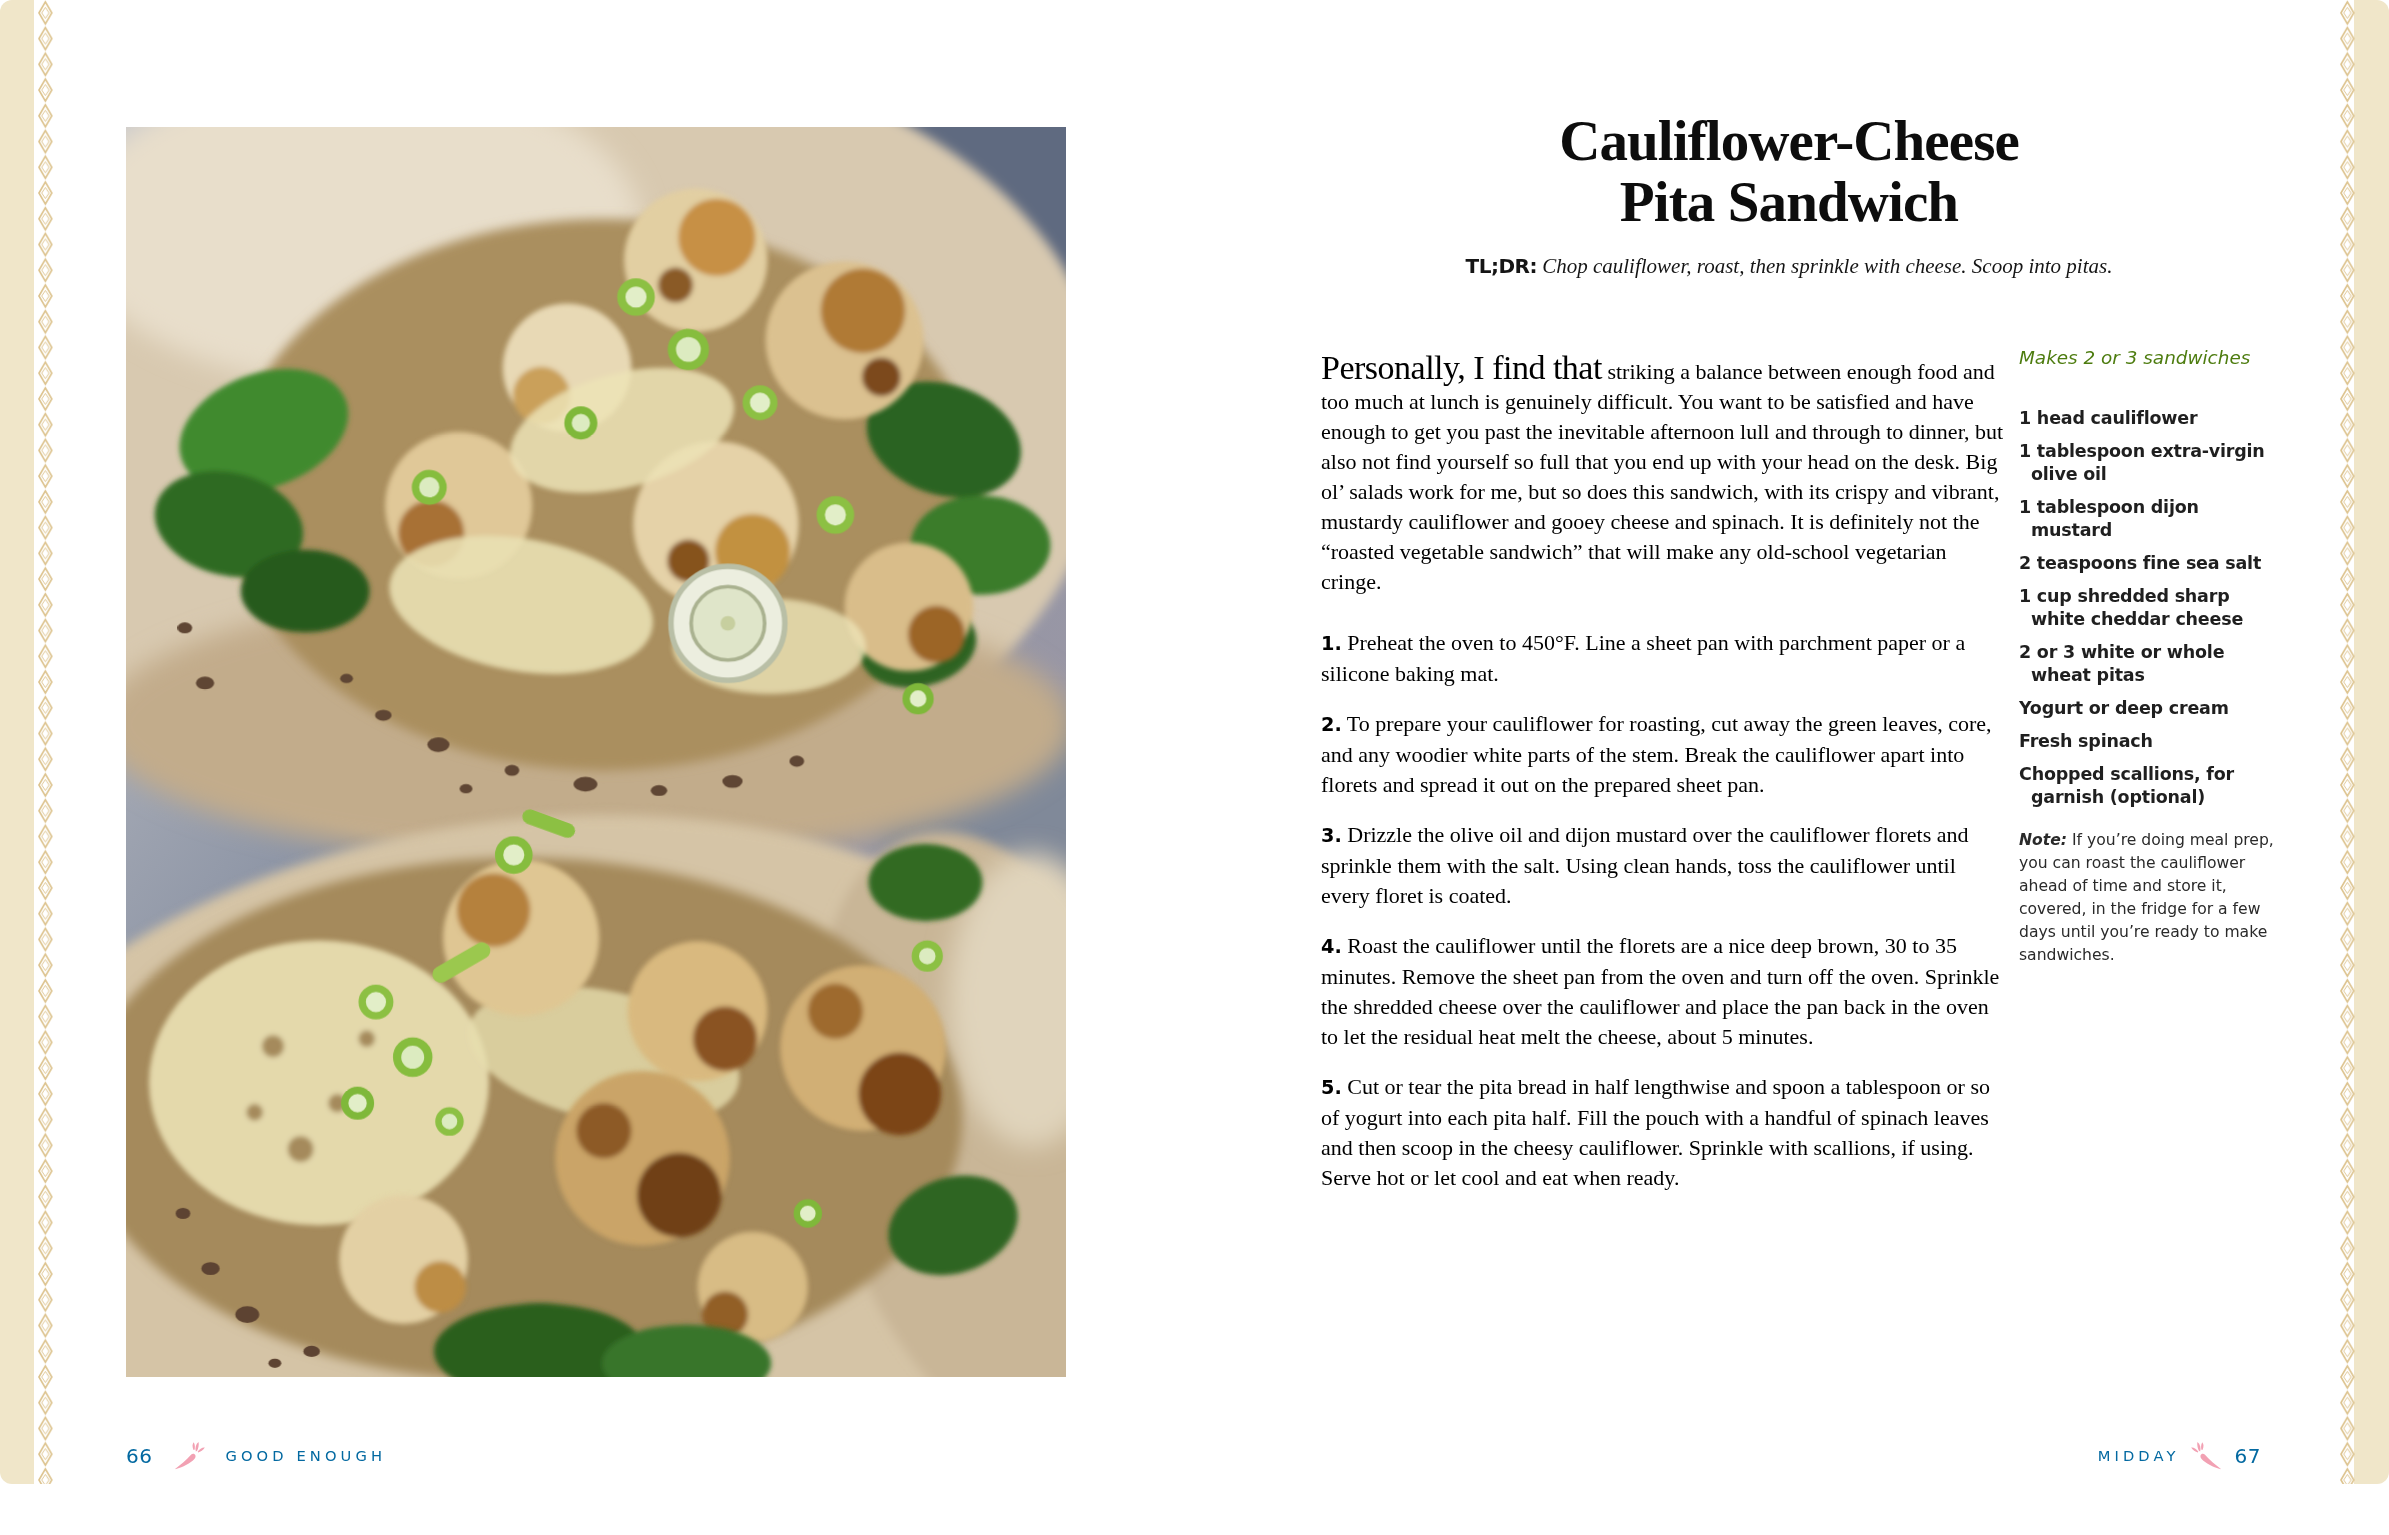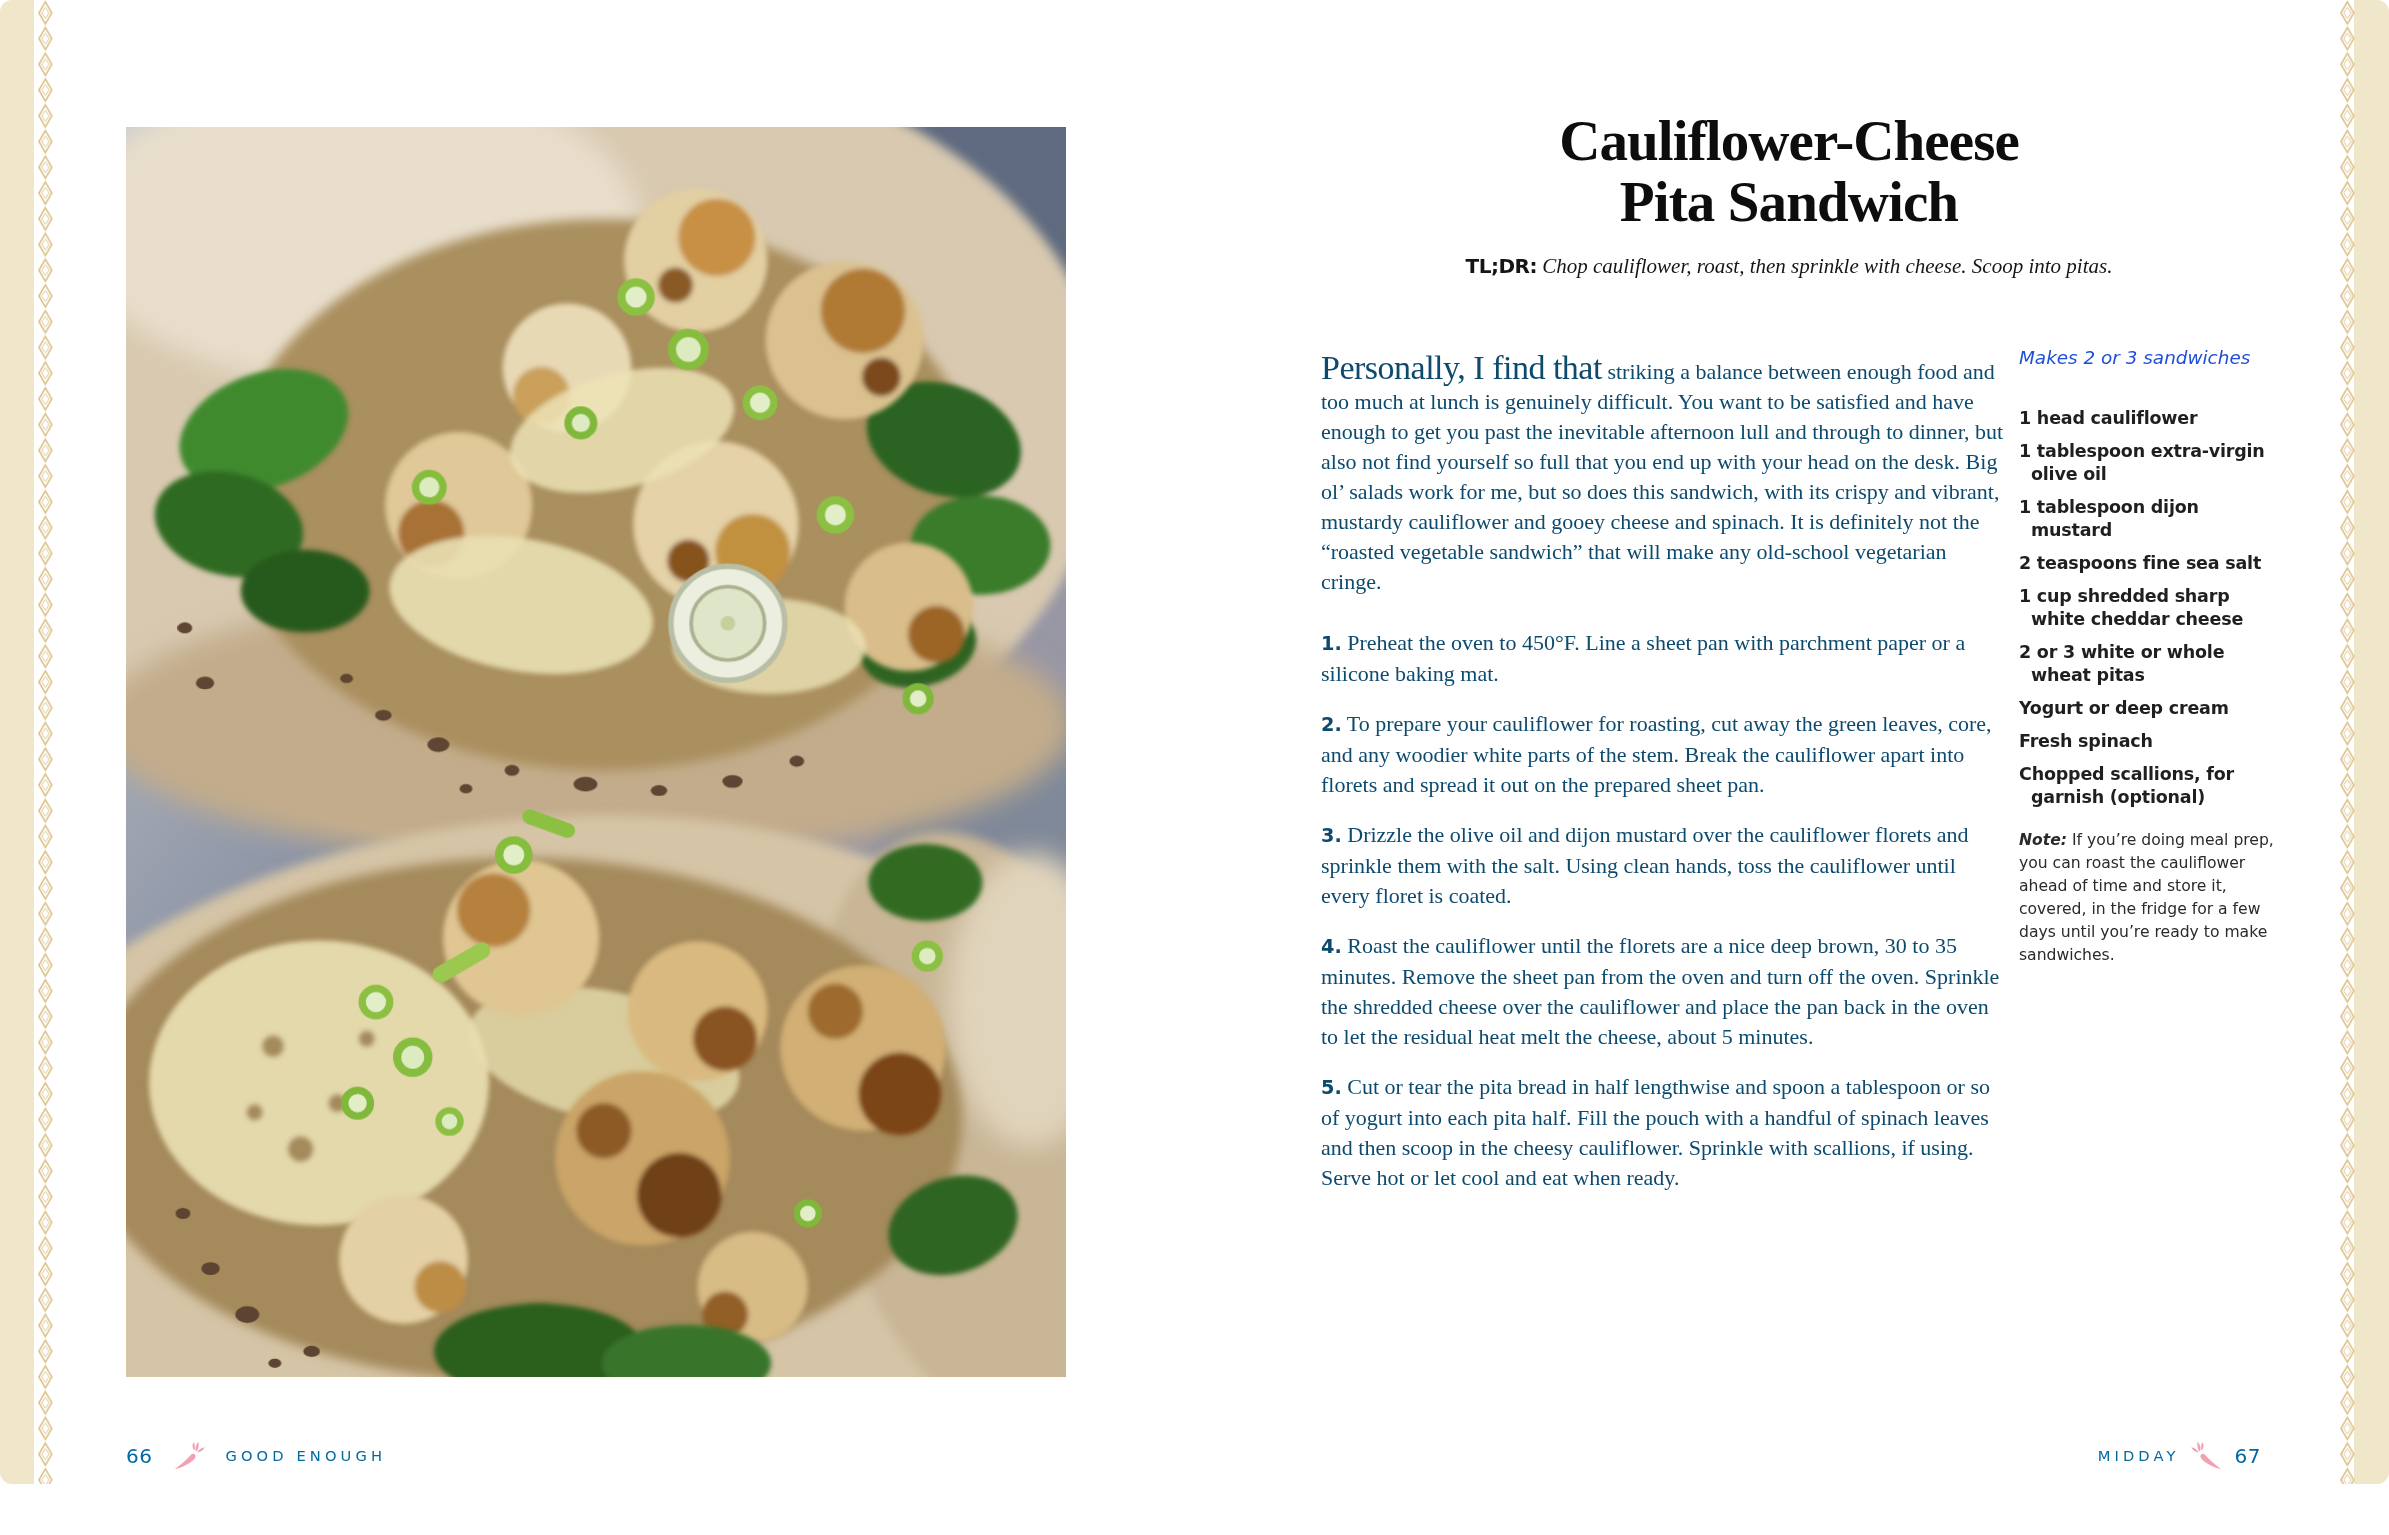--- a/index.html
+++ b/index.html
@@ -18,29 +18,29 @@
   .photo-wrap { position:absolute; left:126px; top:127px; width:940px; height:1250px; overflow:hidden; background:#98a0ae; }
   .photo-wrap svg { display:block; width:100%; height:100%; }
 
   
   .title-block { position:absolute; left:1321px; top:110px; width:936px; text-align:center;
     font-weight:bold; font-size:57px; line-height:61px; letter-spacing:-0.9px; color:#0d0d0d; }
   .tldr-line { position:absolute; left:1321px; top:254px; width:936px; text-align:center; font-size:21px; color:#151515; }
   .tldr-label { font-family:"DejaVu Sans","Liberation Sans",sans-serif; font-weight:bold; font-size:20px; letter-spacing:-0.5px; }
   .tldr-text { font-style:italic; }
 
-  .main-col { position:absolute; left:1321px; top:353px; width:687px; font-size:22px; line-height:30px; color:#0c4a6e; }
+  .main-col { position:absolute; left:1321px; top:353px; width:687px; font-size:22px; line-height:30px; color:#000000; }
   .intro { margin-bottom:31px; }
   .intro-lead { font-size:34px; line-height:30px; letter-spacing:-0.5px; }
   .step { margin-bottom:20px; }
   .step-num { font-family:"DejaVu Sans","Liberation Sans",sans-serif; font-weight:bold; font-size:19.3px; }
 
   .sidebar { position:absolute; left:2019px; top:347px; width:262px; color:#1f1f1f;
     font-family:"DejaVu Sans","Liberation Sans",sans-serif; }
-  .yield { font-style:italic; font-size:18.4px; margin-bottom:39px; color:#1d4ed8; }
+  .yield { font-style:italic; font-size:18.4px; margin-bottom:39px; color:#4d7c0f; }
   .ingredient { font-weight:bold; font-size:17.5px; line-height:23px; margin-bottom:10px;
     padding-left:12px; text-indent:-12px; letter-spacing:-0.2px; }
   .note { margin-top:20px; font-size:15.6px; line-height:23px; color:#2a2a2a; }
   .note-label { font-weight:bold; font-style:italic; }
 
   
   .footer { position:absolute; top:1439px; display:flex; align-items:center;
     font-family:"DejaVu Sans","Liberation Sans",sans-serif; color:#0369a1; }
   .footer.left { left:126px; gap:20px; }
   .footer.right { left:2017px; width:244px; justify-content:flex-end; gap:11px; }

